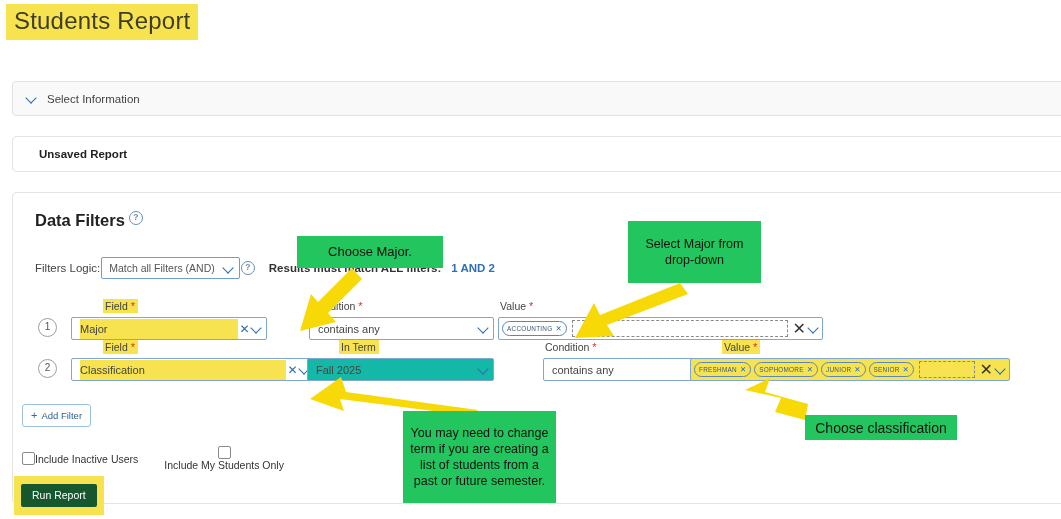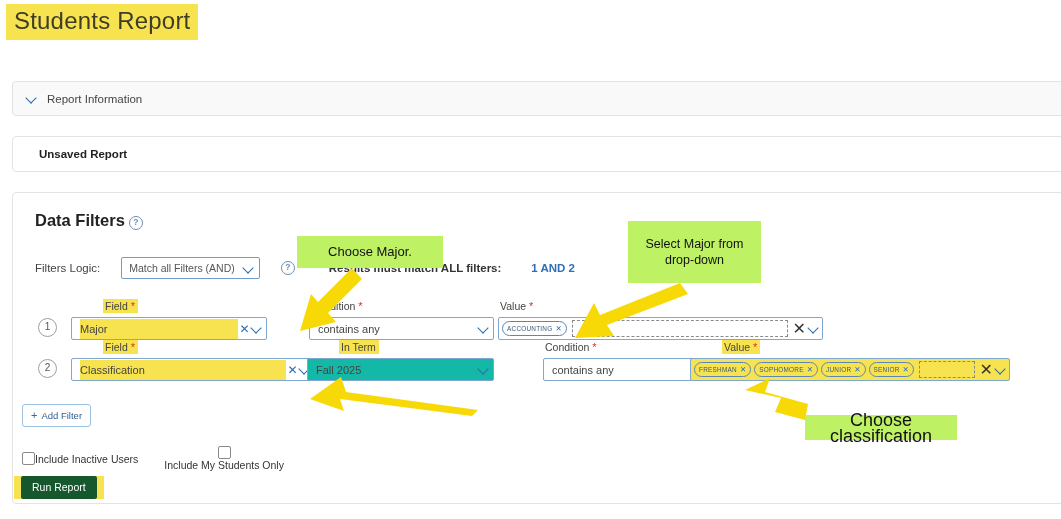--- a/index.html
+++ b/index.html
@@ -36,28 +36,28 @@
     content:"";position:absolute;left:0;top:1px;width:7px;height:7px;
     border-left:1.6px solid #2b6cb0;border-bottom:1.6px solid #2b6cb0;
     transform:rotate(-45deg);
   }
   .report-info-label{font-size:11.5px;color:#444;}
 
   .unsaved-row{display:flex;align-items:center;height:100%;padding-left:26px;}
   .unsaved-label{font-size:11.5px;font-weight:bold;color:#222;}
 
   
-  .df-title-row{position:absolute;left:22px;top:18px;display:flex;align-items:flex-end;gap:4px;}
+  .df-title-row{position:absolute;left:22px;top:18px;display:flex;align-items:flex-start;gap:4px;}
   .df-title{font-size:16.5px;font-weight:bold;color:#222;}
   .help-icon{
     display:inline-block;width:12px;height:12px;border:1px solid #6b8fb5;border-radius:50%;
     color:#6b8fb5;font-size:8.5px;line-height:11px;text-align:center;font-weight:bold;
   }
 
-  .logic-row{position:absolute;left:22px;top:64px;display:flex;align-items:center;gap:21px;}
+  .logic-row{position:absolute;left:22px;top:64px;display:flex;align-items:center;gap:1px;}
   .logic-label{font-size:11.5px;color:#444;}
   .logic-select{
     border:1px solid #6f9ccc;border-radius:2px;height:20px;
     display:flex;align-items:center;gap:8px;padding:0 5px 0 7px;background:#fff;
   }
   .logic-select .txt{font-size:10.5px;color:#555;}
   .caret{display:inline-block;width:11px;height:11px;position:relative;}
   .caret:before{
     content:"";position:absolute;left:1px;top:1px;width:7px;height:7px;
     border-left:1.6px solid #2b6cb0;border-bottom:1.6px solid #2b6cb0;
@@ -116,56 +116,56 @@
 
   
   .cb-row{position:absolute;left:22px;top:446px;display:flex;align-items:center;gap:10px;}
   .cb{width:11px;height:11px;border:1px solid #8a8a8a;border-radius:2px;background:#fff;display:inline-block;}
   .cb-lbl{font-size:10.5px;color:#333;}
   .cb-group{display:flex;align-items:center;}
   .cb-group + .cb-group{margin-left:16px;flex-direction:column;}
 
   
   #run-report-wrap{
-    position:absolute;left:14px;top:476px;background:#f7e34f;padding:0 7px;
+    position:absolute;left:14px;top:476px;background:#f7e34f;padding:8px 7px;
   }
   #run-report-btn{
     background:#16572e;color:#ffffff;font-size:10.5px;border:none;border-radius:2px;
     padding:6px 11px;line-height:11px;cursor:pointer;font-family:inherit;
   }
 
   
   .callout{
-    position:absolute;background:#bef264;color:#111;text-align:center;
+    position:absolute;background:#22c55e;color:#111;text-align:center;
     font-size:12.5px;line-height:16px;z-index:40;
   }
   #callout-choose-major{left:297px;top:236px;width:146px;height:32px;
     display:flex;align-items:center;justify-content:center;font-size:13px;}
   #callout-select-major{left:628px;top:221px;width:133px;height:62px;
     display:flex;align-items:center;justify-content:center;padding:16px 6px;box-sizing:border-box;}
   #callout-change-term{left:403px;top:411px;width:153px;height:92px;
     display:flex;align-items:center;justify-content:center;padding:0 4px;box-sizing:border-box;
     font-size:12.5px;}
   #callout-choose-class{left:805px;top:415px;width:152px;height:25px;
-    display:flex;align-items:center;justify-content:center;font-size:18px;}
+    display:flex;align-items:center;justify-content:center;font-size:14px;}
 
   .arrow-svg{position:absolute;left:0;top:0;width:1061px;height:519px;
     pointer-events:none;z-index:35;}
 </style>
 </head>
 <body>
 
 <div class="page">
 
   <div class="page-title">Students Report</div>
 
   <div class="panel" id="panel-report-info">
     <div class="report-info-row">
       <span class="chev"></span>
-      <span class="report-info-label">Report Information</span>
+      <span class="report-info-label">Select Information</span>
     </div>
   </div>
 
   <div class="panel" id="panel-unsaved">
     <div class="unsaved-row">
       <span class="unsaved-label">Unsaved Report</span>
     </div>
   </div>
 
   <div class="panel" id="panel-data-filters">
@@ -304,15 +304,16 @@
 
     <polygon points="680,283 600,315 594,303 575,338 614,336 607,325 688,294" fill="#f7d908"></polygon>
 
     <polygon points="478,410 478,410 346,392 341,377 310,399 344,411 340,399 472,416" fill="#f7d908"></polygon>
 
     <polygon points="805,420 775,412 781,398 745,390 770,378 765,392 808,404" fill="#f7d908"></polygon>
   </svg>
 
   <div class="callout" id="callout-choose-major">Choose Major.</div>
   <div class="callout" id="callout-select-major">Select Major from drop-down</div>
+  <div class="callout" id="callout-change-term">You may need to change term if you are creating a list of students from a past or future semester.</div>
   <div class="callout" id="callout-choose-class">Choose classification</div>
 
 </div>
 
 </body></html>

